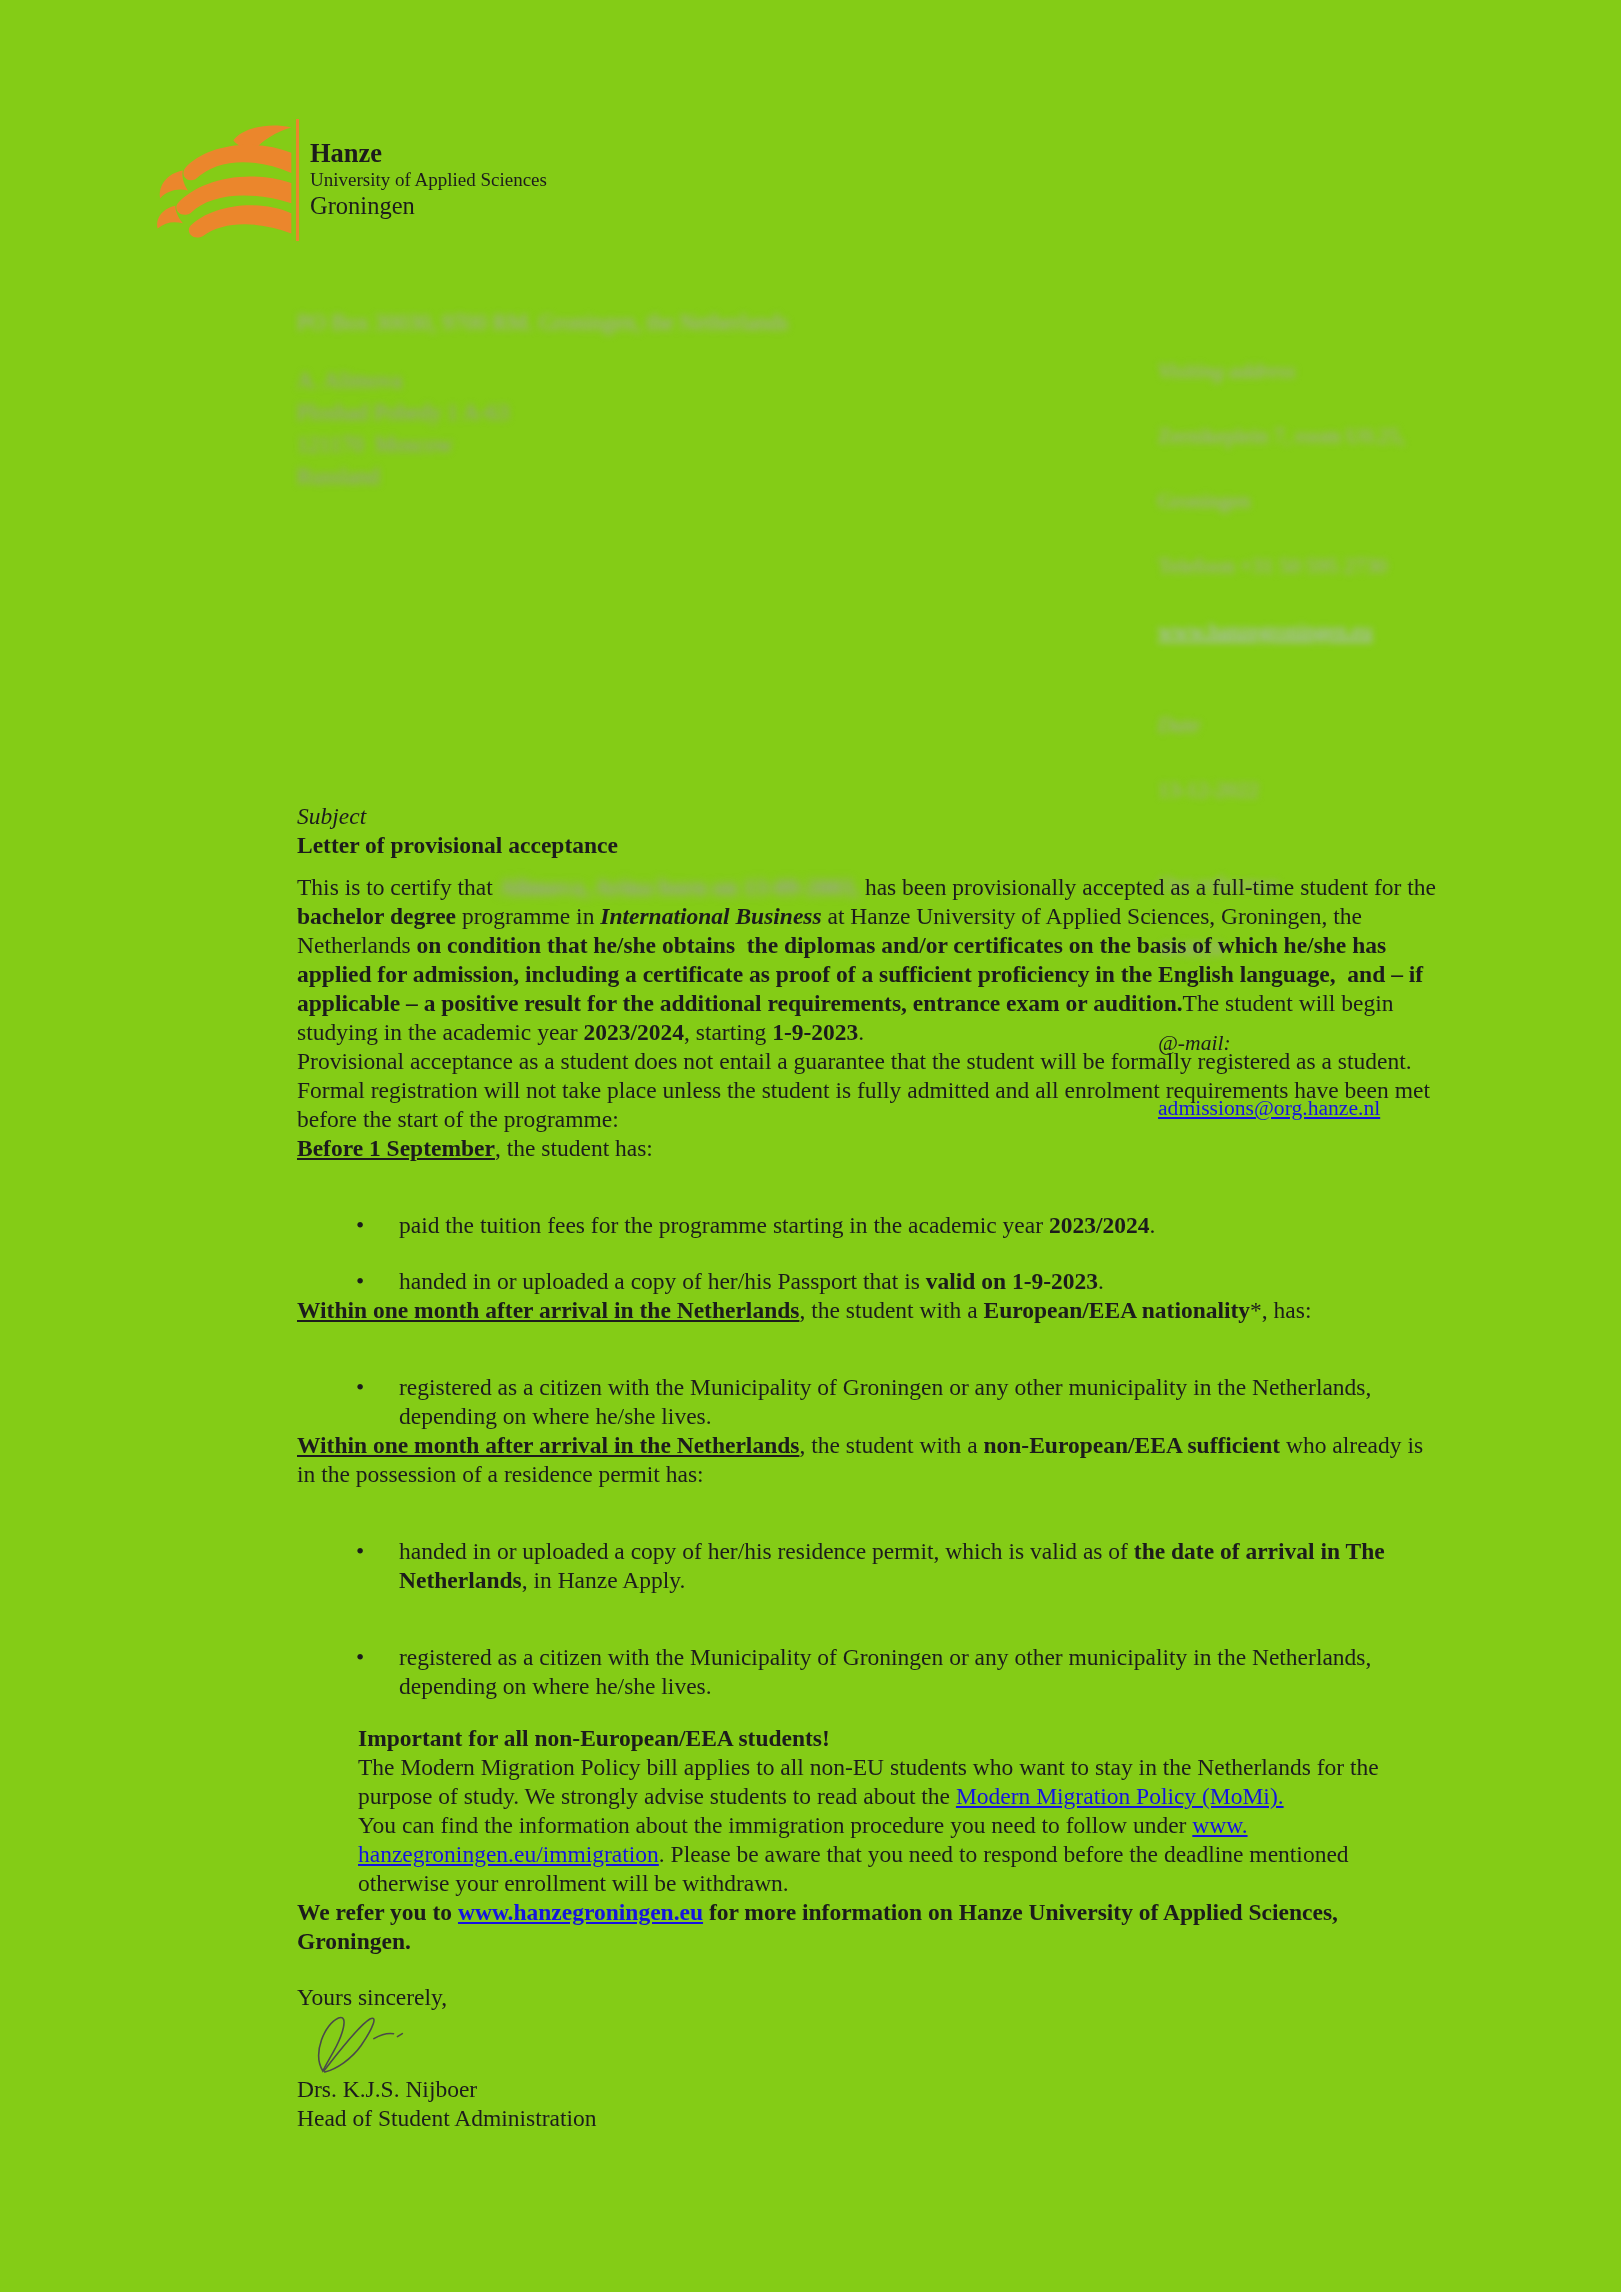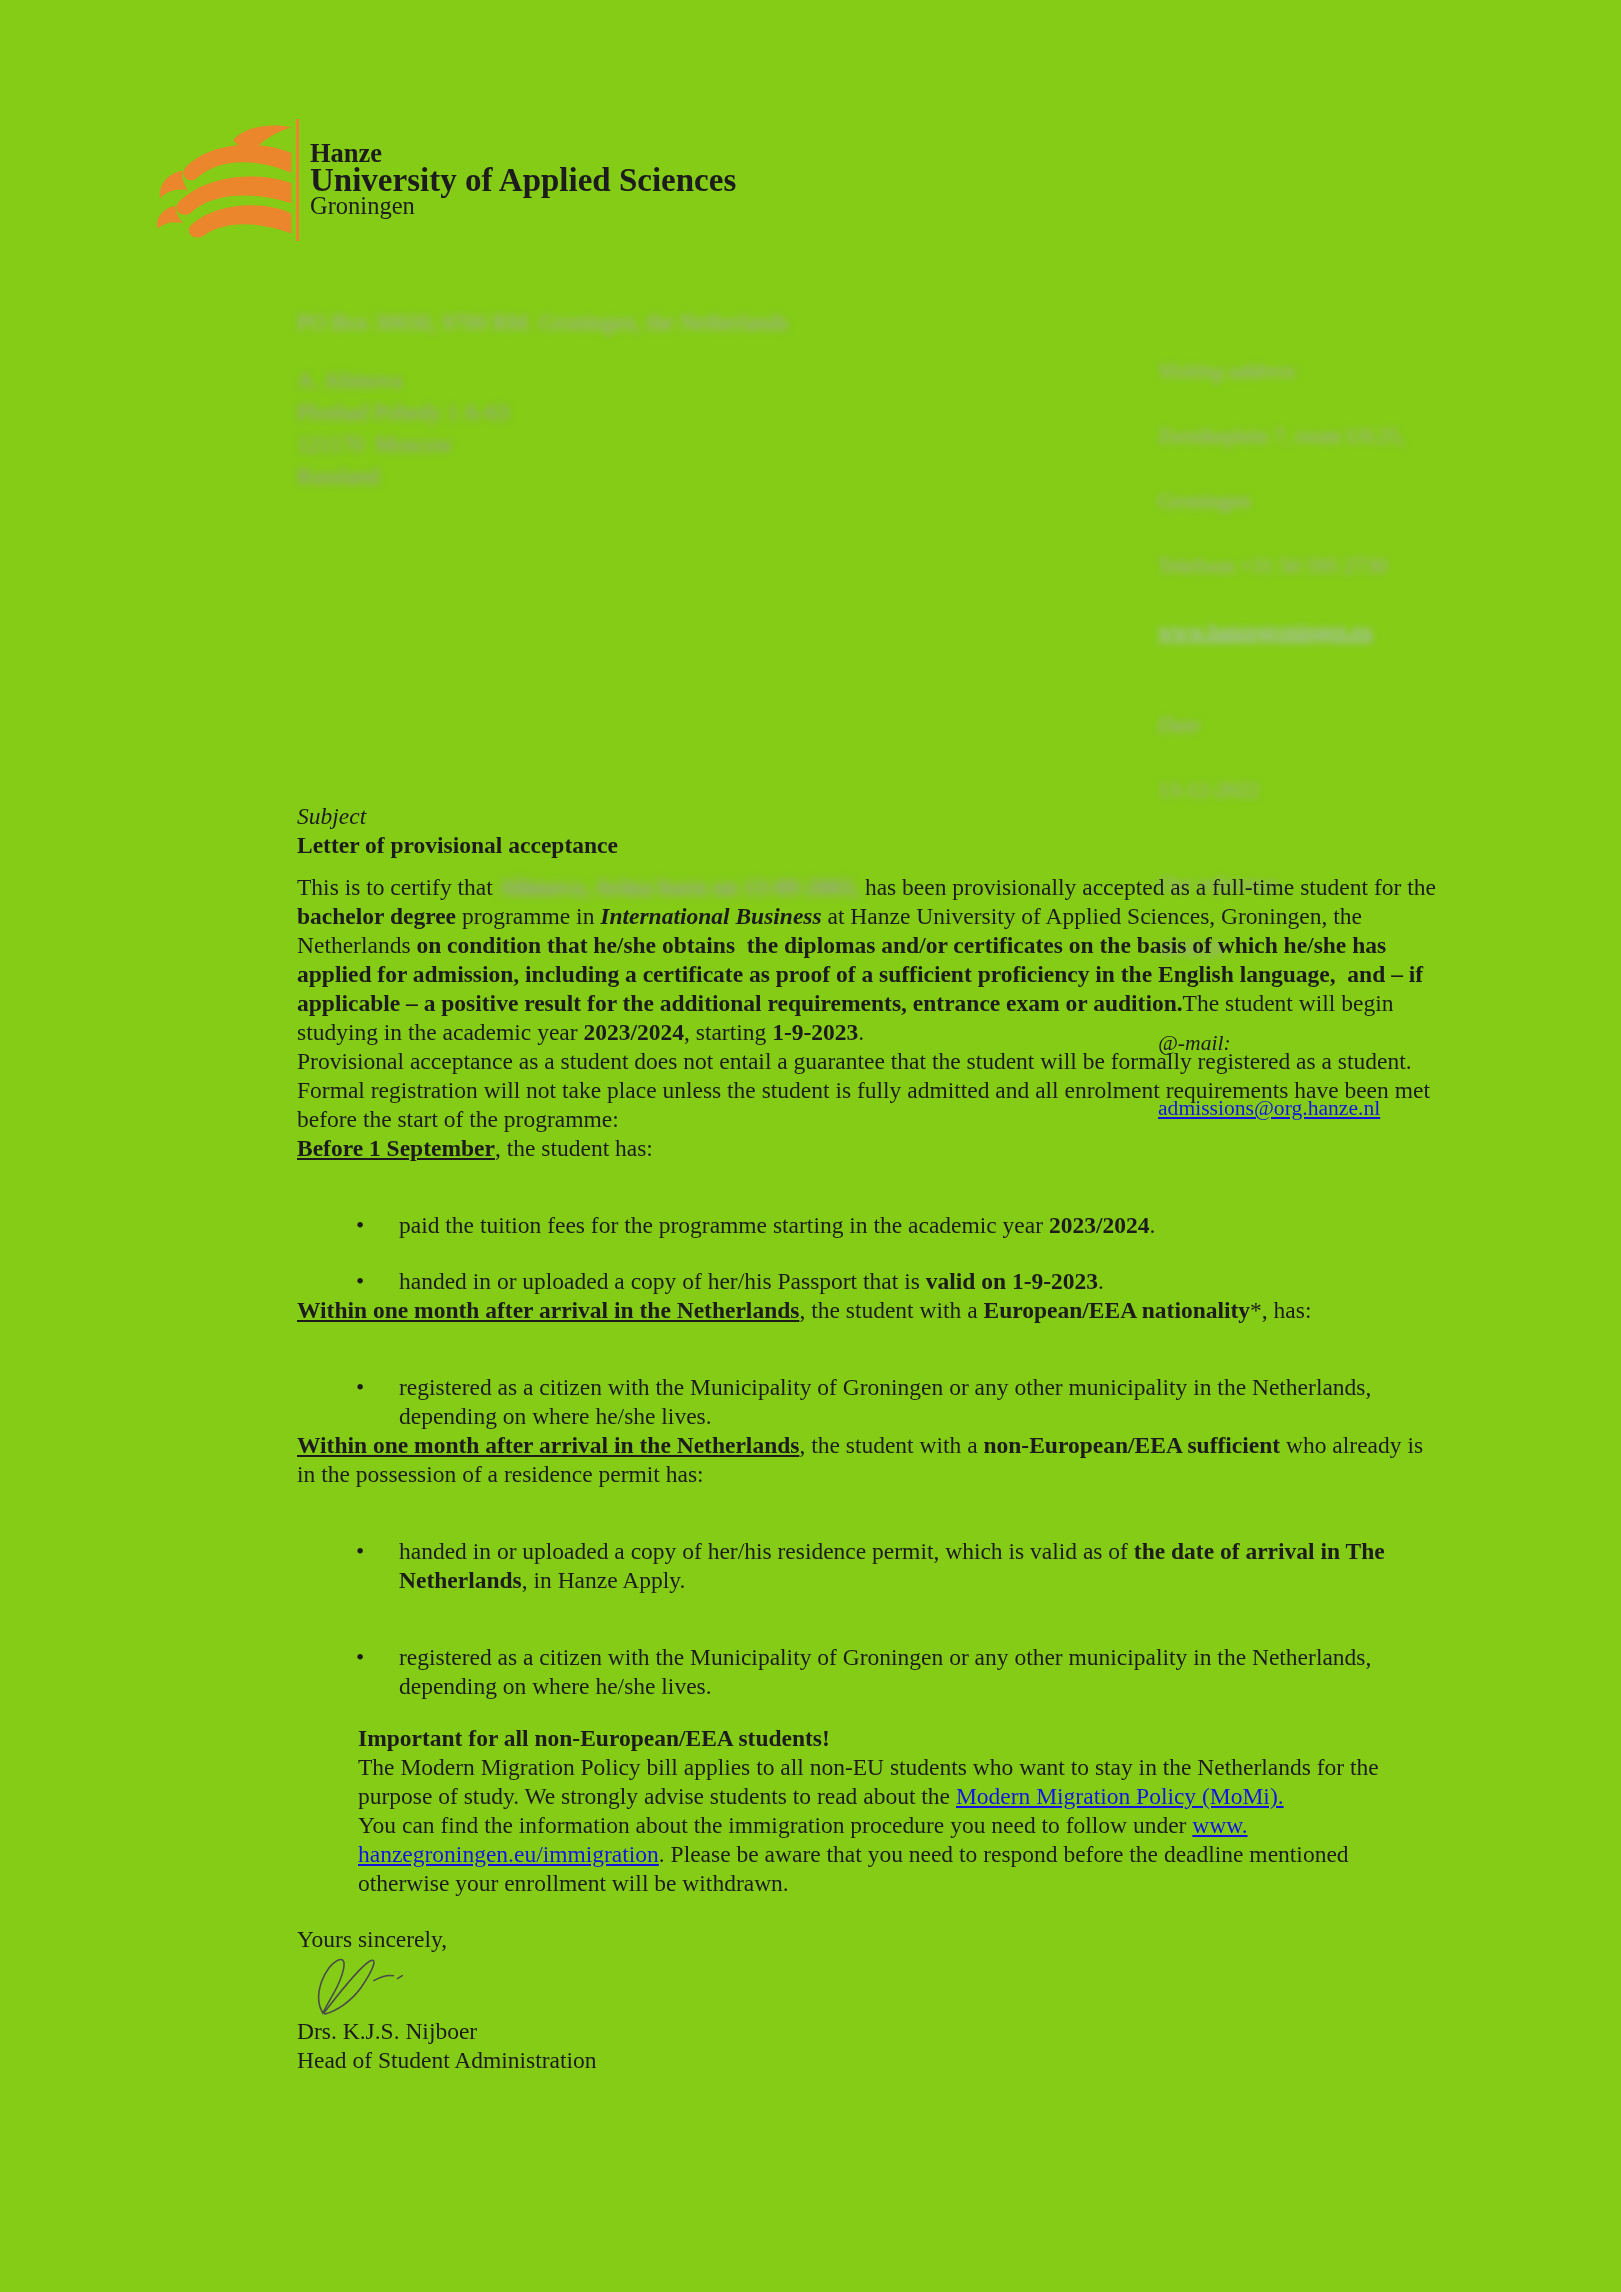--- a/index.html
+++ b/index.html
@@ -5,21 +5,21 @@
   html,body { margin:0; padding:0; background:#ffffff; }
   .page {
     position:relative; width:1621px; height:2293px; background:#84cc16;
     font-family:"Liberation Serif", serif; color:#1c1c1c; overflow:hidden;
   }
   
   .logo-flame { position:absolute; left:155px; top:125px; width:139px; height:116px; }
   .logo-rule  { position:absolute; left:296px; top:119px; width:2.9px; height:122px; background:#EB862C; }
   .logo-text  { position:absolute; left:310px; top:140px; line-height:26.5px; }
   .logo-l1 { font-size:26.5px; font-weight:bold; }
-  .logo-l2 { font-size:33px; font-weight:bold; }
+  .logo-l2 { font-size:19px; font-weight:normal; }
   .logo-l3 { font-size:24.5px; }
   
   .blur      { filter:blur(3.9px); color:#9c9c9c; }
   .blur-soft { filter:blur(3.9px); color:#a8a8a8; }
   .blur-link { filter:blur(3.9px); color:#b9b9ea; text-decoration:underline; }
   .blur-name { filter:blur(4.9px); color:#a0a0a0; font-weight:bold; }
   
   .sender-line { position:absolute; left:297px; top:310px; font-size:22.5px; }
   .recipient   { position:absolute; left:297px; top:365px; font-size:22.5px; line-height:32px; }
   .info-col    { position:absolute; left:1158px; top:323px; width:323px; font-size:21.6px; }
@@ -121,20 +121,21 @@
     <ul class="bullets">
       <li><span>handed in or uploaded a copy of her/his residence permit, which is valid as of </span><b>the date of arrival in The Netherlands</b><span>, in Hanze Apply.</span></li>
       <li>registered as a citizen with the Municipality of Groningen or any other municipality in the Netherlands, depending on where he/she lives.</li>
     </ul>
 
     <div class="indent mt24">
       <p><b>Important for all non-European/EEA students!</b></p>
       <p><span>The Modern Migration Policy bill applies to all non-EU students who want to stay in the Netherlands for the purpose of study. We strongly advise students to read about the </span><span class="link">Modern Migration Policy (MoMi).</span><br><span>You can find the information about the immigration procedure you need to follow under </span><span class="link">www. hanzegroningen.eu/immigration</span><span>. Please be aware that you need to respond before the deadline mentioned otherwise your enrollment will be withdrawn.</span></p>
     </div>
 
+    <p class="mt28"><b>We refer you to </b><b><span class="link">www.hanzegroningen.eu</span></b><b> for more information on Hanze University of Applied Sciences, Groningen.</b></p>
 
     <div class="sig-block">
       <p>Yours sincerely,</p>
       <svg class="sig" width="108" height="61" viewBox="0 0 110 62">
         <g fill="none" stroke="#4a4a4a" stroke-width="1.6" stroke-linecap="round">
           <path d="M10,58 C-1,40 12,10 26,4 C37,0 30,22 21,38 C17,45 13,52 10,58 Z"></path>
           <path d="M11,58 C22,44 46,12 58,5 C66,1 62,13 49,32 C39,46 24,56 12,59"></path>
           <path d="M62,25 C69,21 76,19 82,20"></path>
           <path d="M86,23 l5,-3"></path>
         </g>

